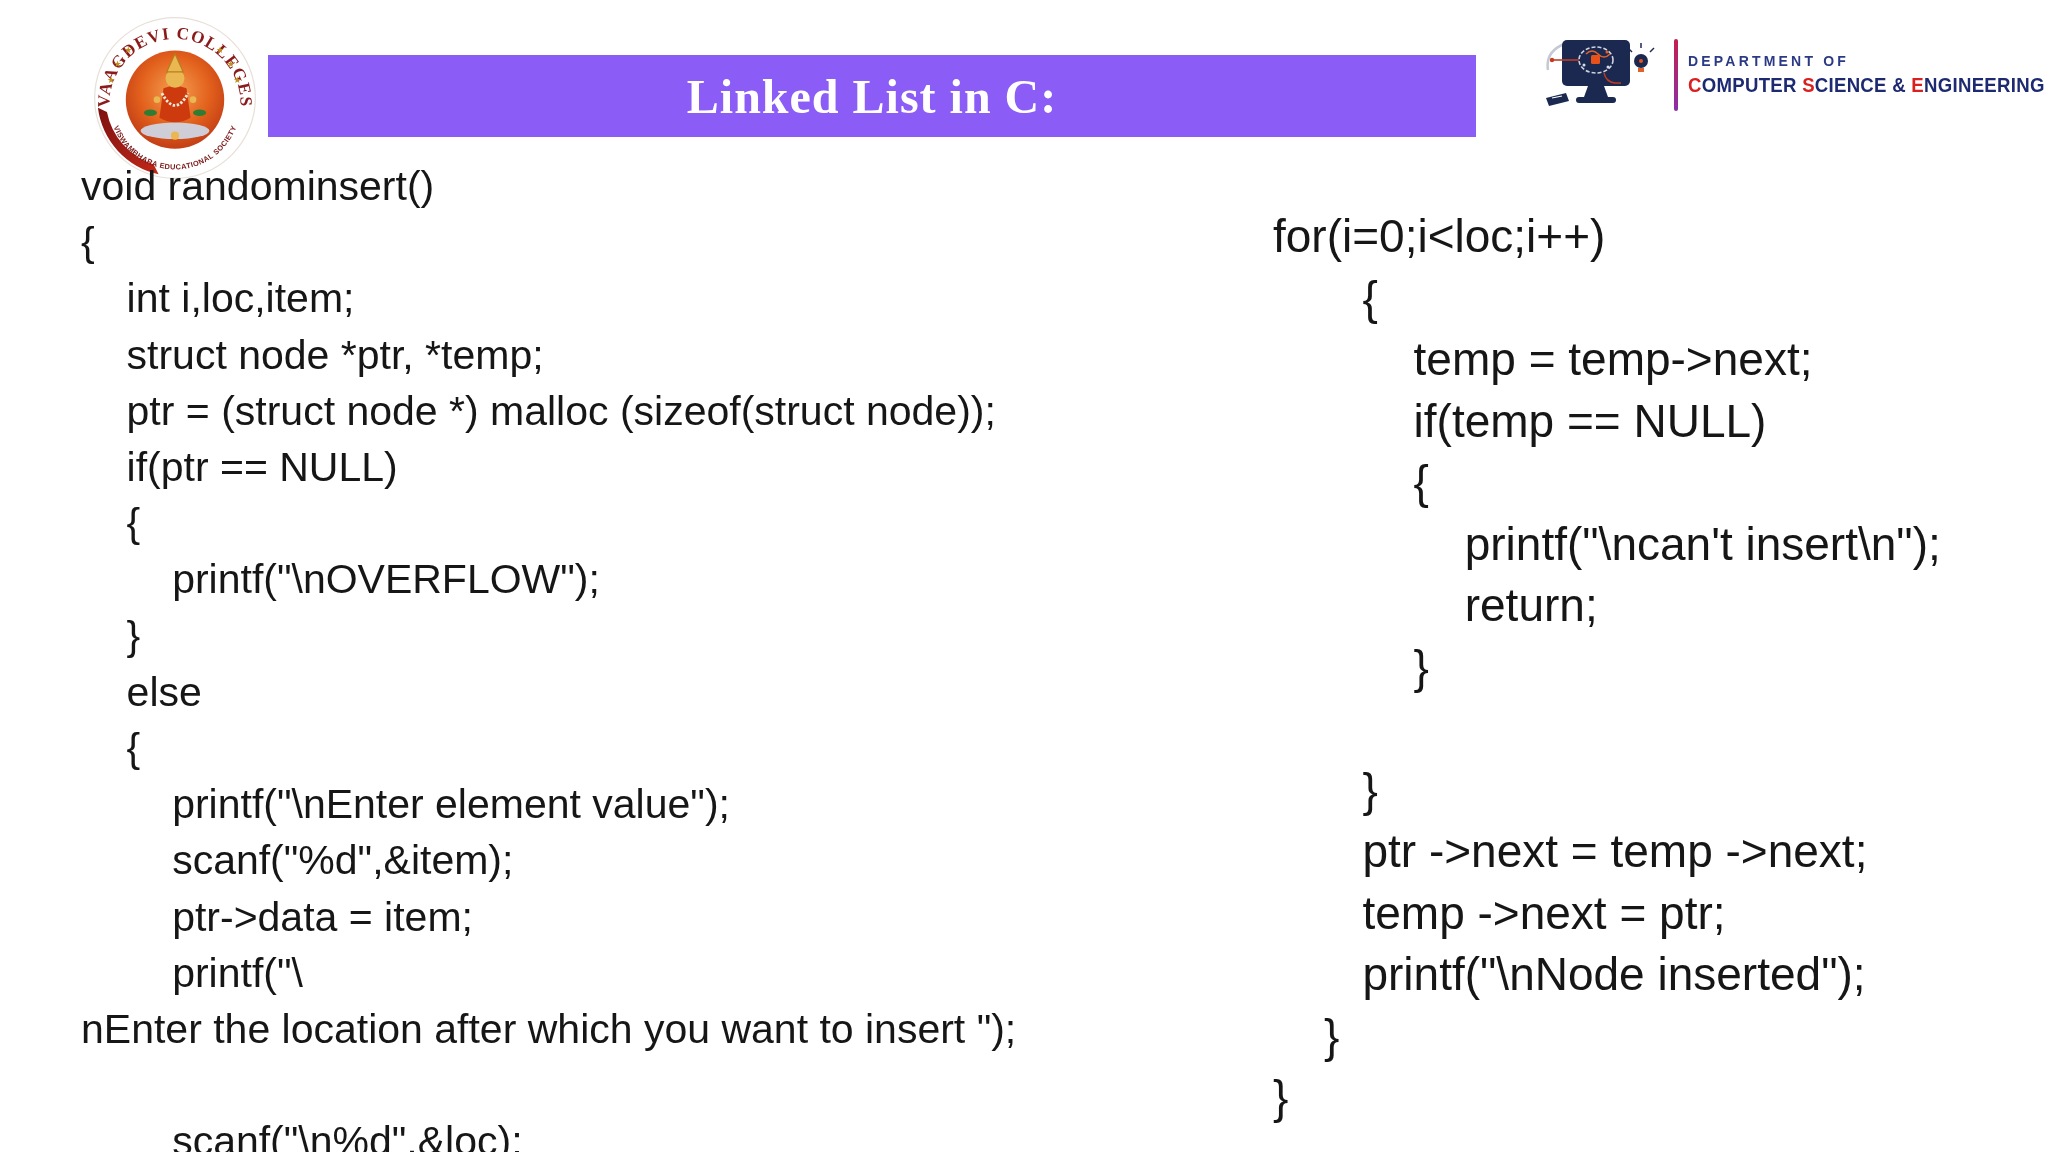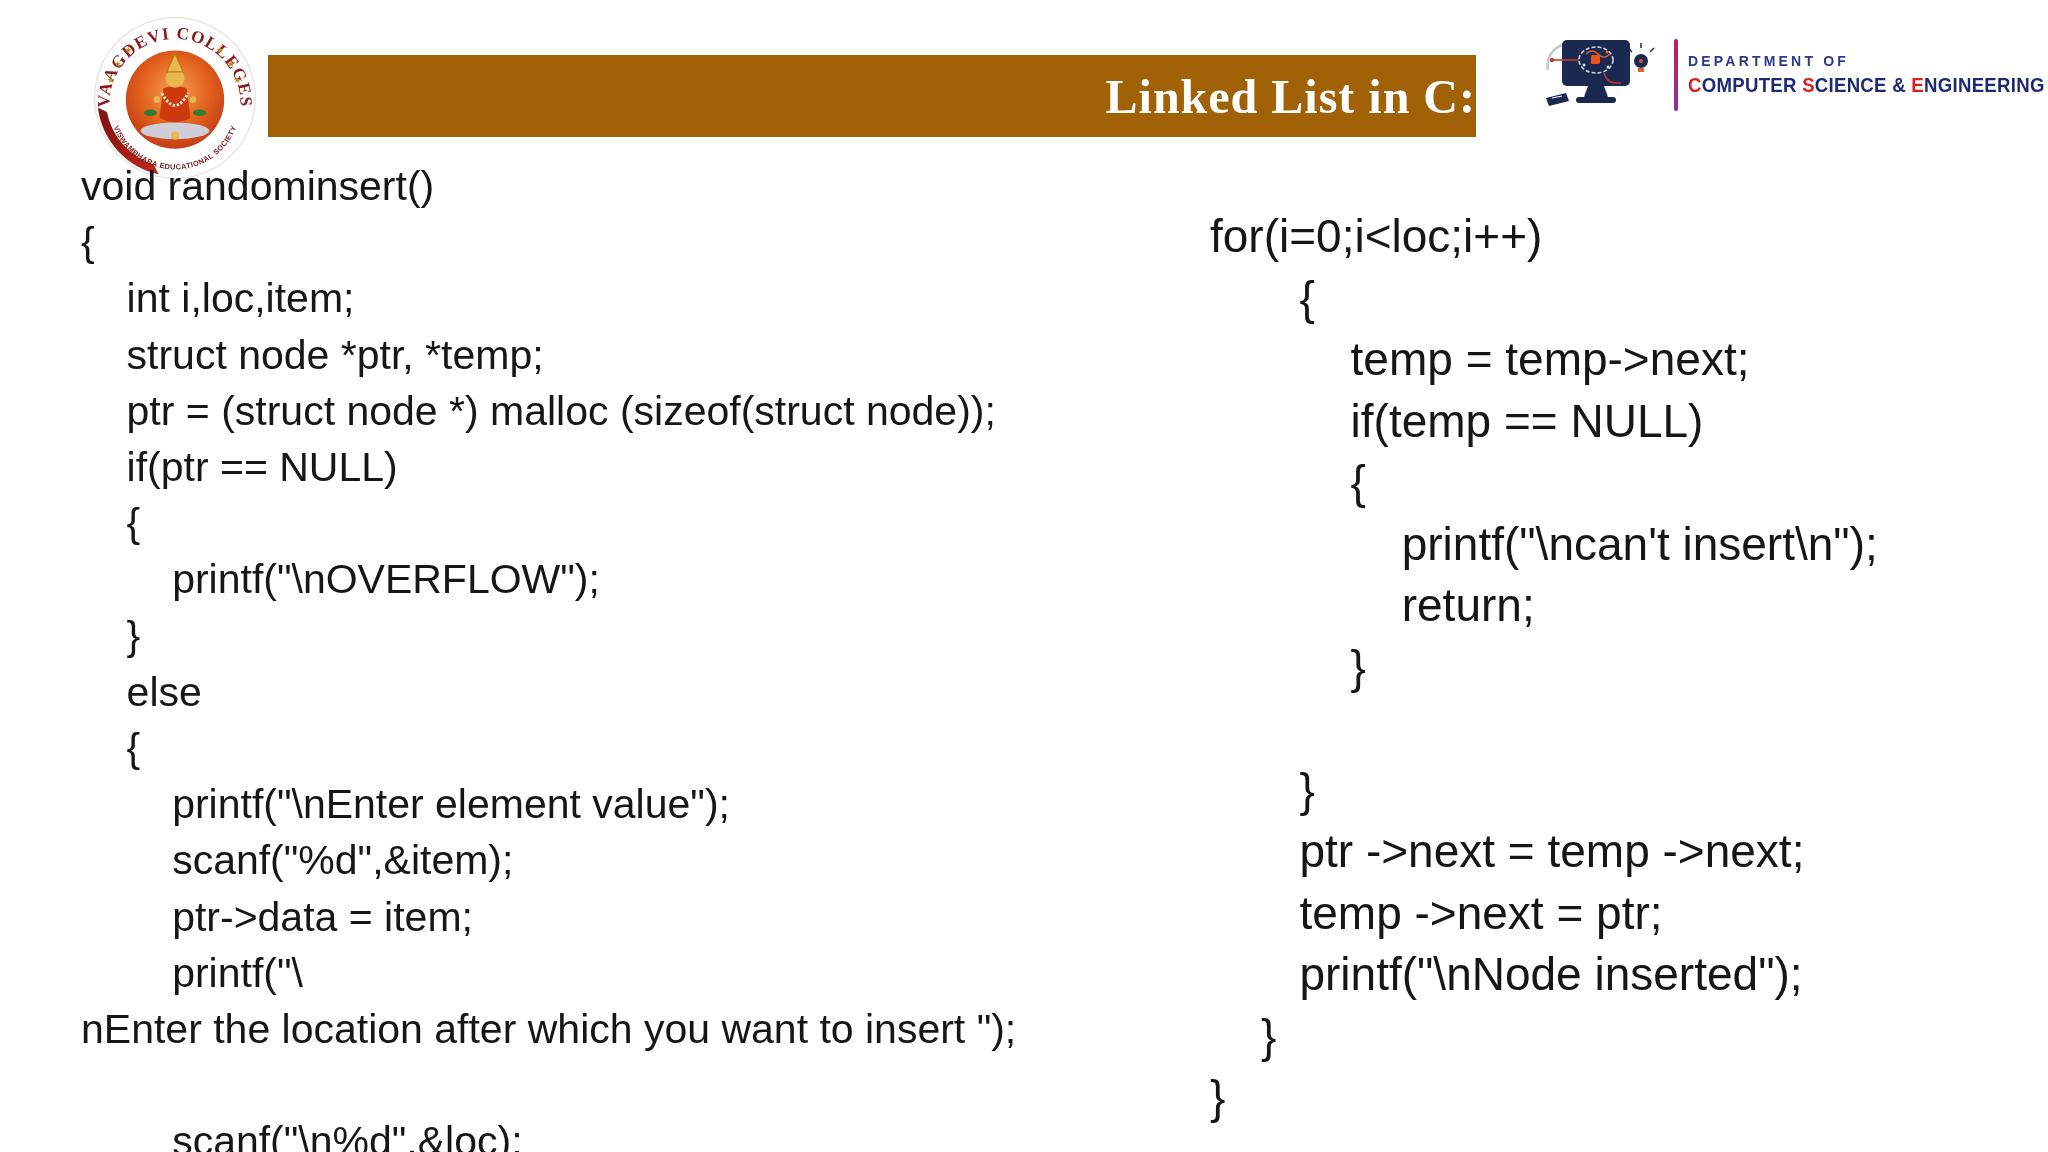--- a/index.html
+++ b/index.html
@@ -39,21 +39,21 @@
   .dept-line2 .red{color:#d91f1f;}
 
   
   .code{
     position:absolute;color:#161616;white-space:pre;
     font-family:"Liberation Sans", sans-serif;
   }
   .code .code-line{white-space:pre;}
   .code .kw{font-weight:400;}
   .code-left{left:81px;top:158px;font-size:41px;line-height:56.2px;}
-  .code-right{left:1210px;top:206px;font-size:46px;line-height:61.5px;}
+  .code-right{left:1273px;top:206px;font-size:46px;line-height:61.5px;}
 </style>
 </head>
 <body>
 
 <div class="slide">
 
   <svg class="college-logo" width="164" height="164" viewBox="0 0 200 200">
     <defs>
       <radialGradient id="blob" cx="50%" cy="42%" r="65%">
         <stop offset="0%" stop-color="#f5a050"></stop>
@@ -89,21 +89,21 @@
     <g fill="#c09020" font-size="11">
       <text x="17" y="82">★</text>
         <text x="25" y="62">★</text>
         <text x="38" y="45">★</text>
       <text x="171" y="82">★</text>
         <text x="163" y="62">★</text>
         <text x="150" y="45">★</text>
     </g>
   </svg>
 
-  <div class="banner" id="banner" style="background: #a16207; justify-content: flex-end;">
+  <div class="banner" id="banner" style="background: #8b5cf6;">
     <h1>Linked List in C:</h1>
   </div>
 
   <div class="dept">
     <svg width="120" height="82" viewBox="0 0 120 82">
       <path d="M 4 36 Q 1 18 20 10" stroke="#c5c9d4" stroke-width="2.5" fill="none"></path>
       <path d="M 2 64 L 22 59 L 25 67 L 5 72 Z" fill="#1b2951"></path>
       <line x1="8" y1="64" x2="18" y2="62" stroke="#ffffff" stroke-width="1.2"></line>
       <rect x="18" y="6" width="68" height="46" rx="5" fill="#1b2951"></rect>
       <path d="M 35 26 H 8" stroke="#c23b22" stroke-width="1.6"></path>

